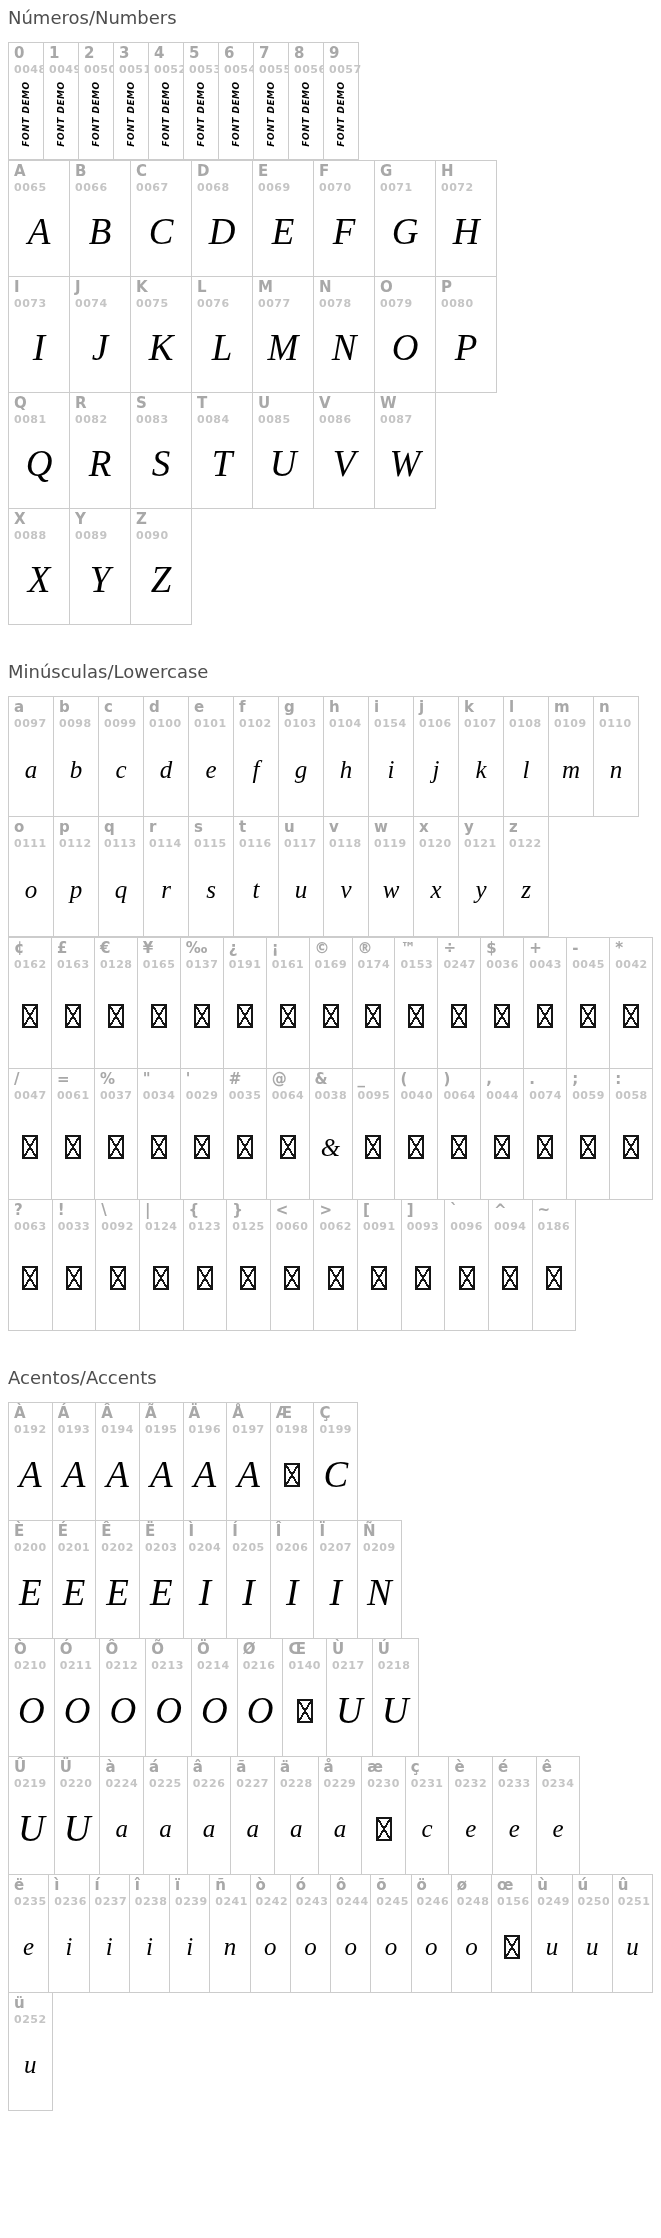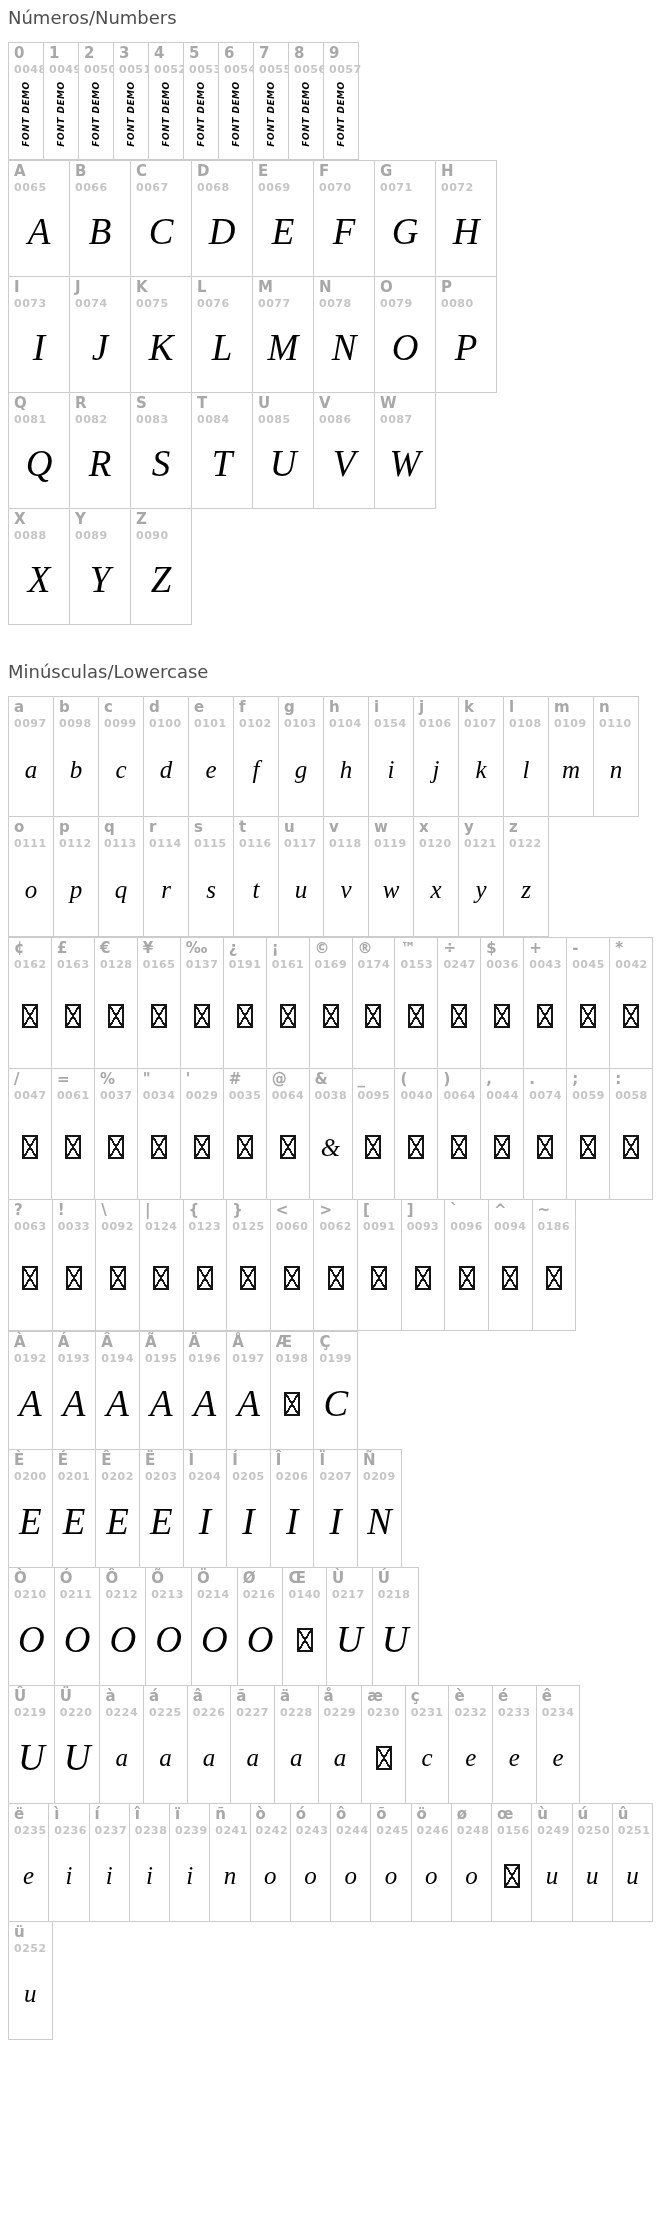--- a/index.html
+++ b/index.html
@@ -797,20 +797,21 @@
           <div class="cell">
             <div class="lab">~</div>
             <div class="code">0186</div>
             <div class="gwrap">
               <span class="g-tofu"></span>
             </div>
           </div>
         </div>
       </section>
       <section class="sec sec-accents">
+        <h2 class="sec-title">Acentos/Accents</h2>
         <div class="row">
           <div class="cell">
             <div class="lab">À</div>
             <div class="code">0192</div>
             <div class="gwrap">
               <span class="g-script uc">A</span>
             </div>
           </div>
           <div class="cell">
             <div class="lab">Á</div>

